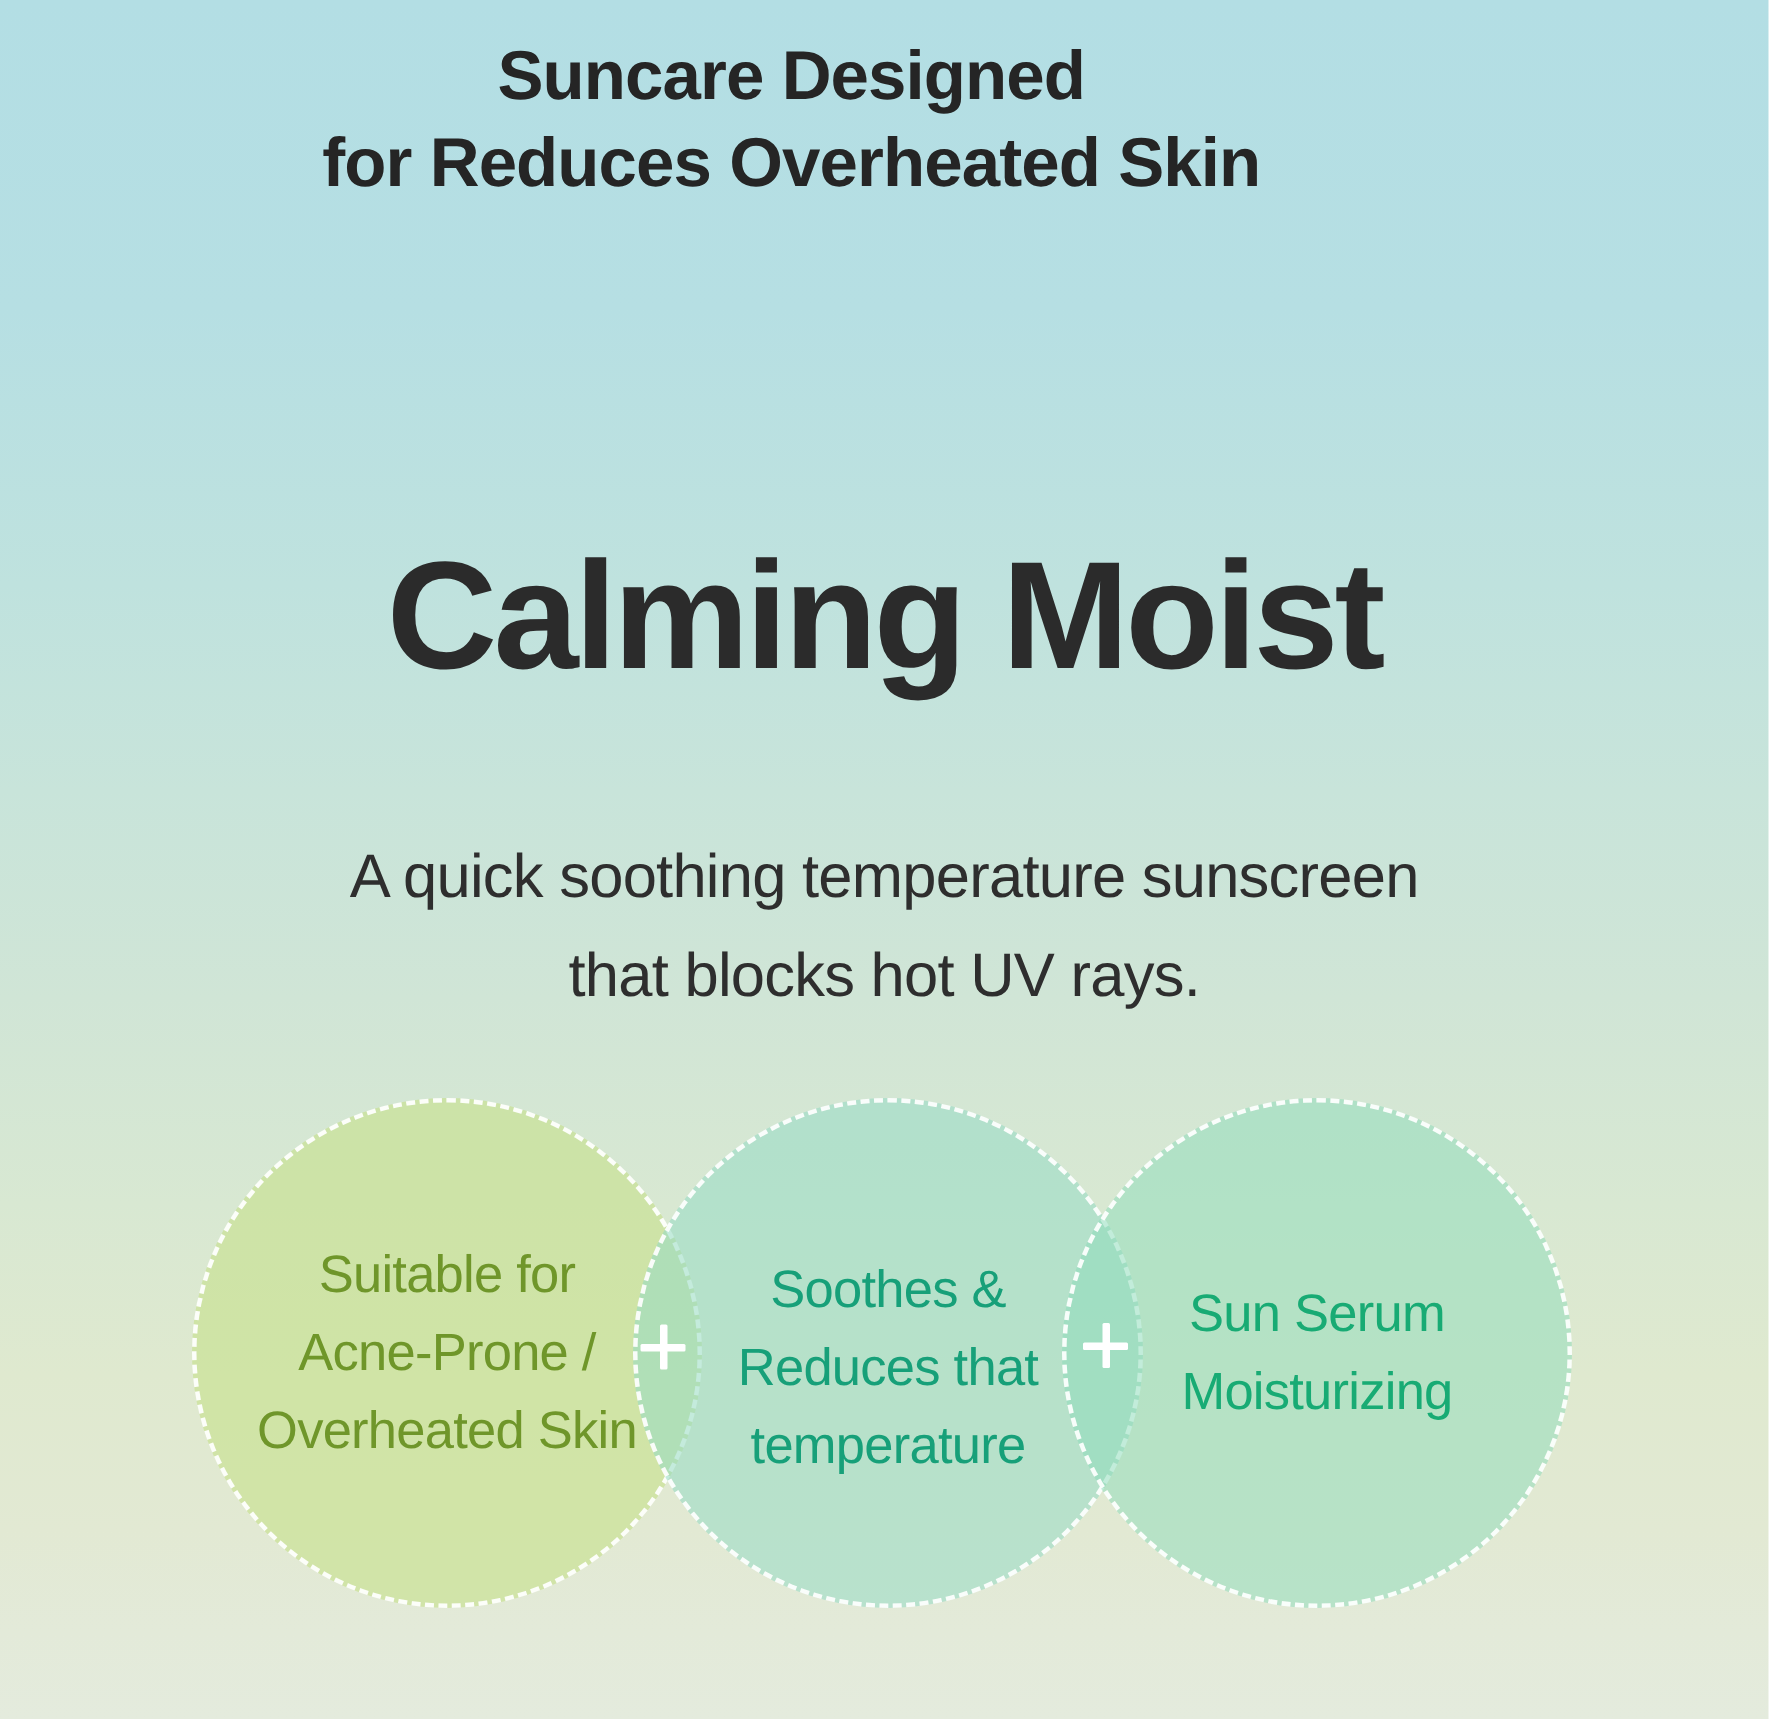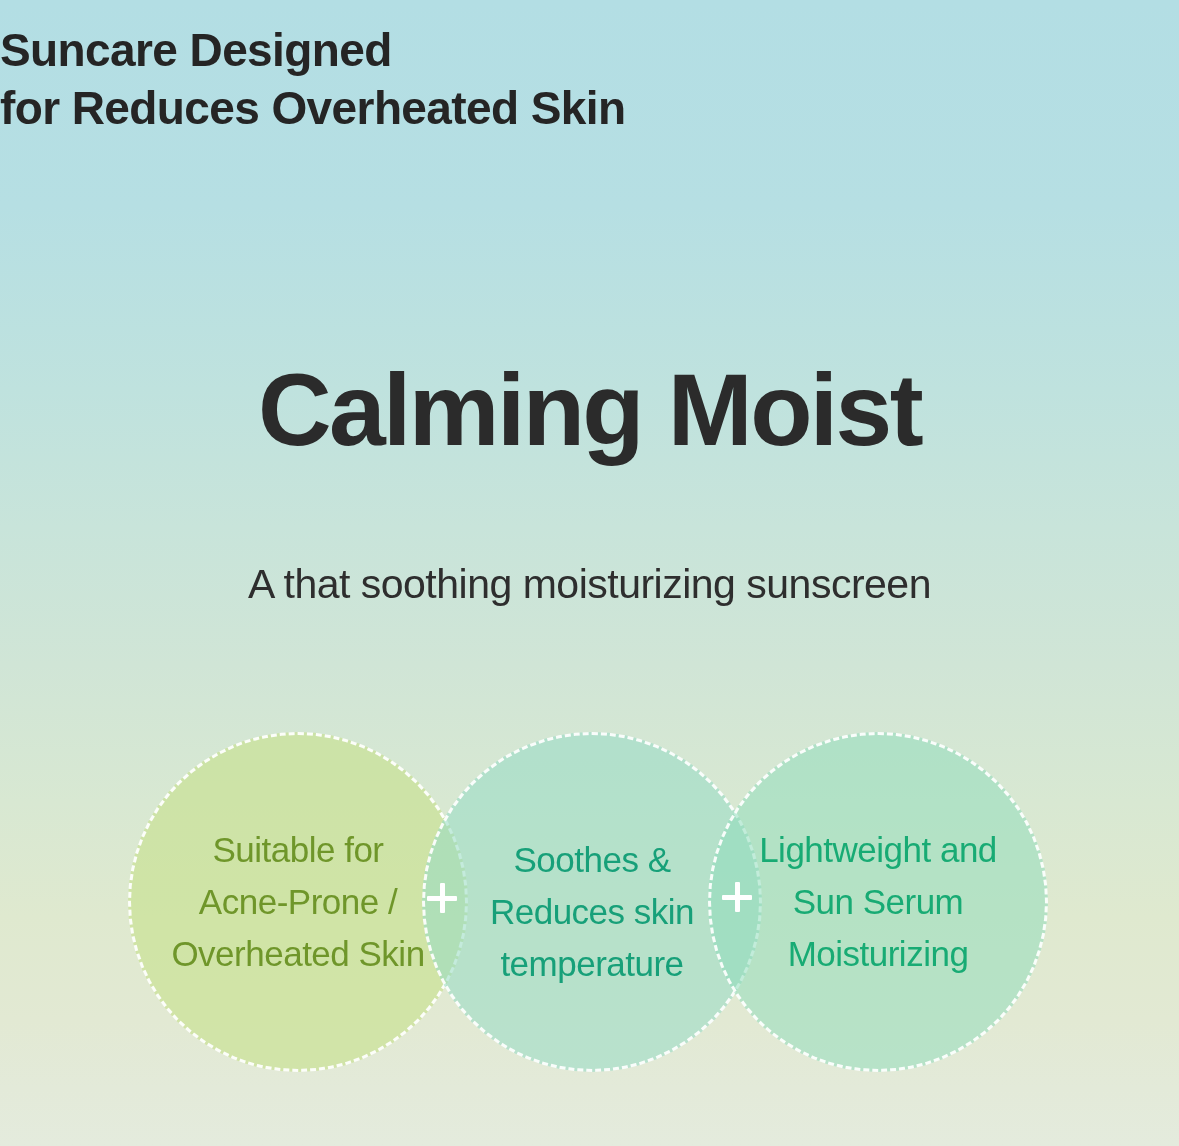--- a/index.html
+++ b/index.html
@@ -29,20 +29,21 @@
     width: 1179px;
     height: 1146px;
   }
 
   
   .eyebrow {
     position: absolute;
     top: 22px;
     left: 0;
     width: 1055px;
+    text-align: center;
     color: #252525;
     font-size: 46px;
     font-weight: 700;
     line-height: 1.25;
     letter-spacing: -0.6px;
   }
   .eyebrow .line { display: block; }
 
   
   .product-title {
@@ -163,44 +164,44 @@
   <div class="eyebrow">
     <span class="line">Suncare Designed</span>
     <span class="line">for Reduces Overheated Skin</span>
   </div>
 
   <h1 class="product-title">
     <span class="line">Calming Moist</span>
   </h1>
 
   <div class="description">
-    <span class="line">A that soothing moisturizing sunscreen</span>
+    <span class="line">A quick soothing temperature sunscreen</span>
+    <span class="line">that blocks hot UV rays.</span>
   </div>
 
   <div class="venn">
 
     <div class="venn-circle left">
       <div class="venn-label">
         <span class="line">Suitable for</span>
         <span class="line">Acne-Prone /</span>
         <span class="line">Overheated Skin</span>
       </div>
     </div>
 
     <div class="venn-circle middle">
       <div class="venn-label">
         <span class="line">Soothes &amp;</span>
-        <span class="line">Reduces skin</span>
+        <span class="line">Reduces that</span>
         <span class="line">temperature</span>
       </div>
     </div>
 
     <div class="venn-circle right">
       <div class="venn-label">
-        <span class="line">Lightweight and</span>
         <span class="line">Sun Serum</span>
         <span class="line">Moisturizing</span>
       </div>
     </div>
 
     <span class="plus first"></span>
     <span class="plus second"></span>
 
   </div>
 

